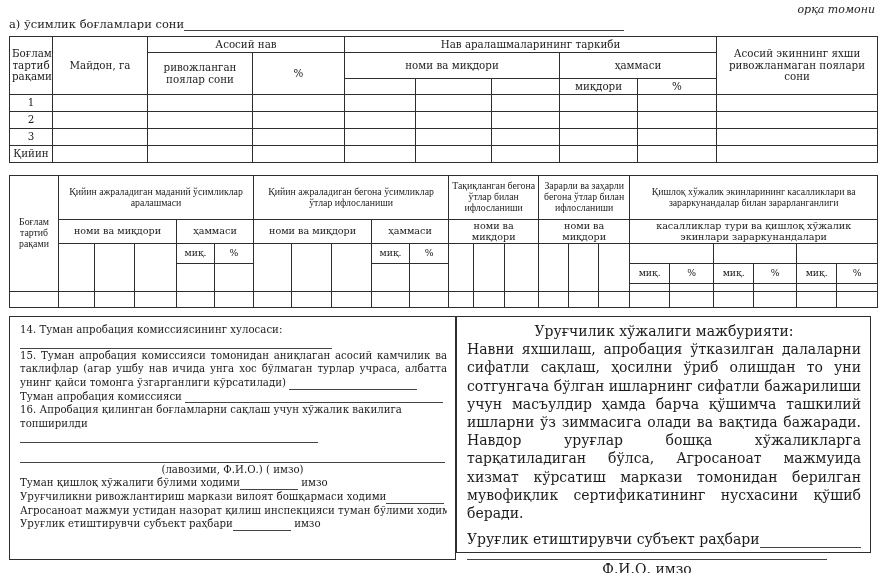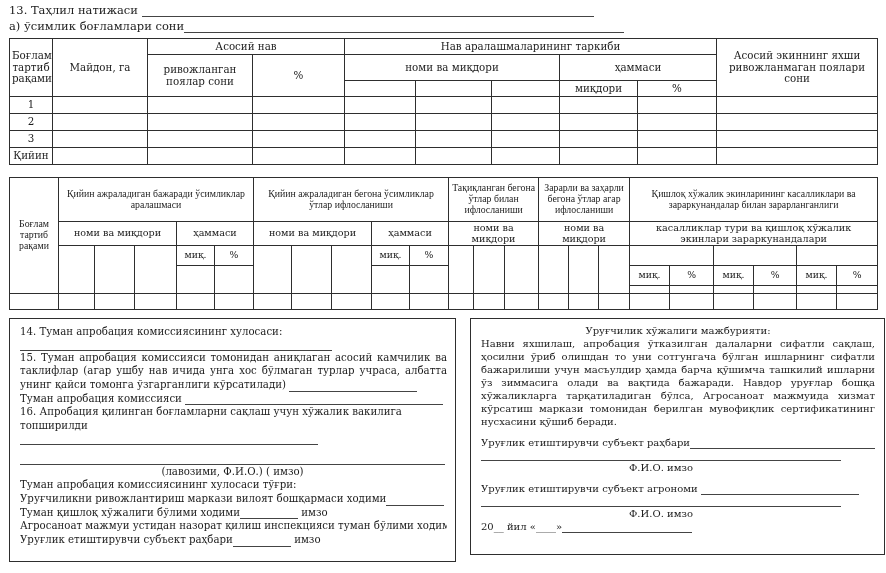--- a/index.html
+++ b/index.html
@@ -13,33 +13,33 @@
   td { border:1px solid #2e2e2e; text-align:center; vertical-align:middle; padding:0 2px; overflow:hidden; line-height:1.12; }
   .t1 { margin-top:3px; }
   .t1 td { font-size:10.3px; }
   .t2 { margin-top:12px; }
   .t2 td { font-size:9.6px; }
   .t2 td.grp { font-size:9.8px;font-family:Liberation Serif, serif; }
   .t2 td.sm { font-size:9.3px; }
   .bottom { margin-top:8px; display:flex; align-items:flex-start; }
   .box { border:1px solid #2e2e2e; background:#fff; }
   .box-left { width:447px; height:244px; padding:6px 8px 0 10px; font-size:10.2px; line-height:1.34; }
-  .box-right { width:415px; height:237px; margin-left:14px; padding:5px 9px 8px 10px; font-size:10px; line-height:1.3; }
+  .box-right { width:415px; height:237px; margin-left:0; padding:5px 9px 8px 10px; font-size:14px; line-height:1.3; }
   .pline { white-space:nowrap; overflow:hidden; }
   .just { text-align:justify; }
   .center { text-align:center; }
   .rule { border-bottom:1px solid #444; height:12px; } .gap8 { height:8px; }
 </style>
 </head>
 <body>
 
 <div class="page">
 
-
-  <div class="tline"><span>13. Таҳлил натижаси</span> <span class="fill" style="width:452px"></span></div>
+  <div class="corner">орқа томони</div>
+
   <div class="tline"><span>а) ўсимлик боғламлари сони</span><span class="fill" style="width:440px"></span></div>
 
   <table class="t1">
     <colgroup>
       <col style="width:43px">
         <col style="width:95px">
         <col style="width:105px">
         <col style="width:92px">
       <col style="width:71px">
         <col style="width:76px">
@@ -142,24 +142,24 @@
       <col style="width:40px">
         <col style="width:44px">
         <col style="width:40px">
         <col style="width:43px">
         <col style="width:40px">
         <col style="width:41px">
     </colgroup>
     <tbody>
         <tr style="height:44px">
       <td rowspan="5" class="grp">Боғлам тартиб рақами</td>
-      <td colspan="5" class="grp">Қийин ажраладиган бажаради ўсимликлар аралашмаси</td>
+      <td colspan="5" class="grp">Қийин ажраладиган маданий ўсимликлар аралашмаси</td>
       <td colspan="5" class="grp">Қийин ажраладиган бегона ўсимликлар ўтлар ифлосланиши</td>
       <td colspan="3" class="grp">Тақиқланган бегона ўтлар билан ифлосланиши</td>
-      <td colspan="3" class="grp">Зарарли ва заҳарли бегона ўтлар агар ифлосланиши</td>
+      <td colspan="3" class="grp">Зарарли ва заҳарли бегона ўтлар билан ифлосланиши</td>
       <td colspan="6" class="grp">Қишлоқ хўжалик экинларининг касалликлари ва зараркунандалар билан зарарланганлиги</td>
     </tr>
     <tr style="height:24px">
       <td colspan="3">номи ва миқдори</td>
       <td colspan="2">ҳаммаси</td>
       <td colspan="3">номи ва миқдори</td>
       <td colspan="2">ҳаммаси</td>
       <td colspan="3">номи ва миқдори</td>
       <td colspan="3">номи ва миқдори</td>
       <td colspan="6">касалликлар тури ва қишлоқ хўжалик экинлари зараркунандалари</td>
@@ -238,23 +238,22 @@
     <div class="box box-left">
       <div>14. Туман апробация комиссиясининг хулосаси:</div>
       <div class="rule" style="width:312px"></div>
       <div class="just"><span>15. Туман апробация комиссияси томонидан аниқлаган асосий камчилик ва таклифлар (агар ушбу нав ичида унга хос бўлмаган турлар учраса, албатта унинг қайси томонга ўзгарганлиги кўрсатилади)</span> <span class="fill" style="width:128px"></span></div>
       <div class="pline"><span>Туман апробация комиссияси</span> <span class="fill" style="width:258px"></span></div>
       <div>16. Апробация қилинган боғламларни сақлаш учун хўжалик вакилига топширилди</div>
       <div class="rule" style="width:298px"></div>
       <div class="gap8"></div>
       <div class="rule" style="width:425px"></div>
       <div class="center" style="width:425px">(лавозими, Ф.И.О.) ( имзо)</div>
-      <div>Туман апробация комиссиясининг хулосаси тўғри:</div>
+      <div class="pline"><span>Туман қишлоқ хўжалиги бўлими ходими</span><span class="fill" style="width:58px"></span> <span>имзо</span></div>
       <div class="pline"><span>Уруғчиликни ривожлантириш маркази вилоят бошқармаси ходими</span><span class="fill" style="width:58px"></span> </div>
-      <div class="pline"><span>Туман қишлоқ хўжалиги бўлими ходими</span><span class="fill" style="width:58px"></span> <span>имзо</span></div>
       <div class="pline"><span>Агросаноат мажмуи устидан назорат қилиш инспекцияси туман бўлими ходими</span></div>
       <div class="pline"><span>Уруғлик етиштирувчи субъект раҳбари</span><span class="fill" style="width:58px"></span> <span>имзо</span></div>
 
     </div>
 
     <div class="box box-right">
       <div class="center">Уруғчилик хўжалиги мажбурияти:</div>
       <div class="just">Навни яхшилаш, апробация ўтказилган далаларни сифатли сақлаш, ҳосилни ўриб олишдан то уни сотгунгача бўлган ишларнинг сифатли бажарилиши учун масъулдир ҳамда барча қўшимча ташкилий ишларни ўз зиммасига олади ва вақтида бажаради. Навдор уруғлар бошқа хўжаликларга тарқатиладиган бўлса, Агросаноат мажмуида хизмат кўрсатиш маркази томонидан берилган мувофиқлик сертификатининг нусхасини қўшиб беради.</div>
       <div class="gap8"></div>
       <div class="pline"><span>Уруғлик етиштирувчи субъект раҳбари</span><span class="fill" style="width:196px"></span></div>

